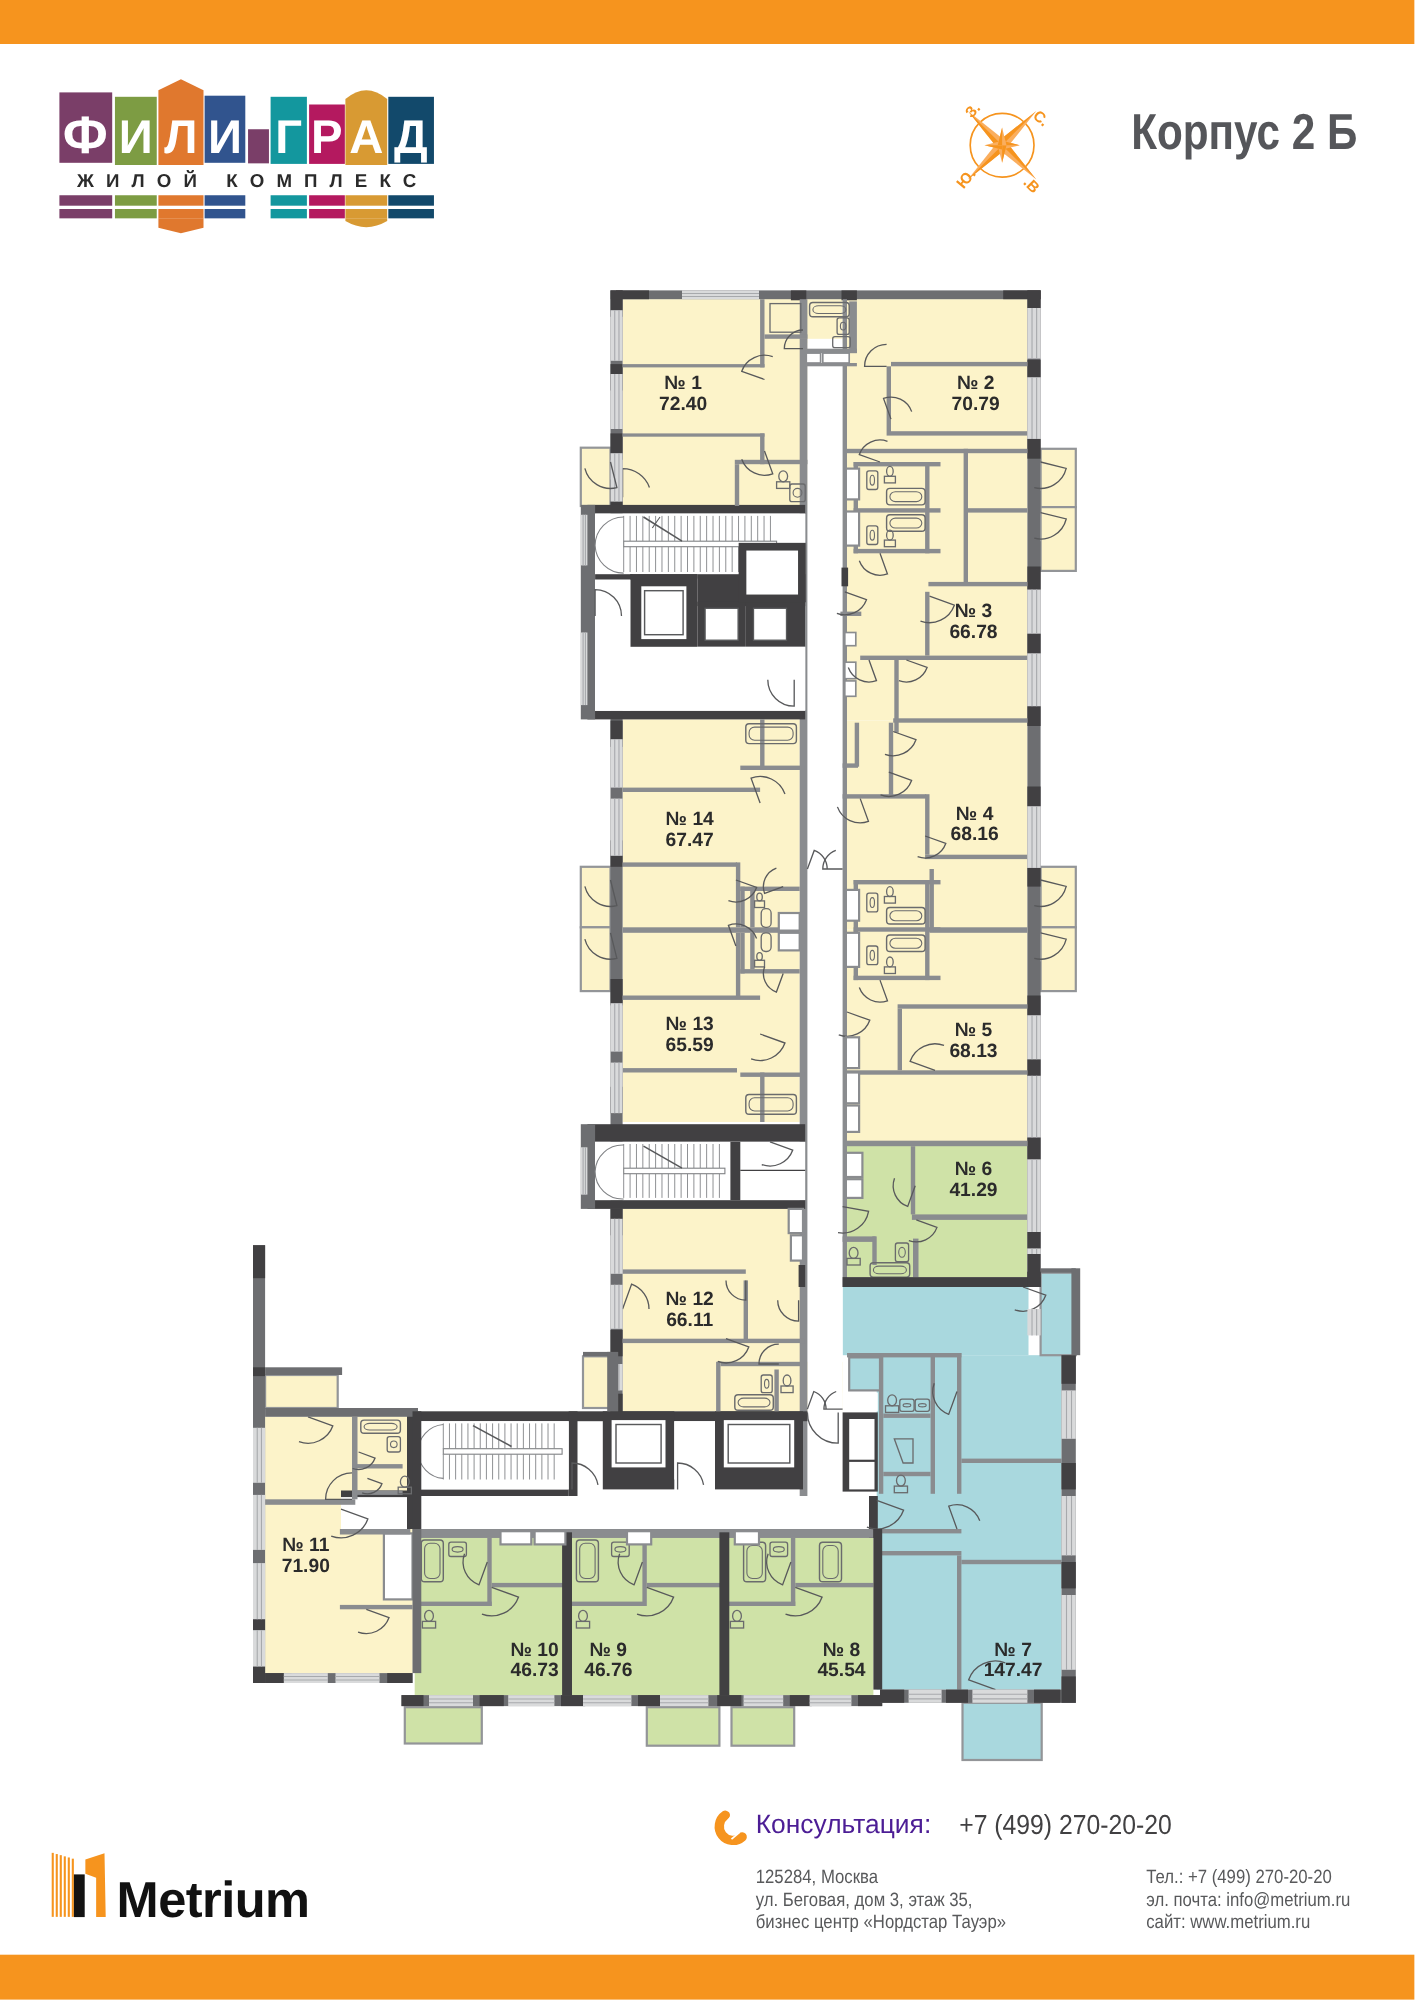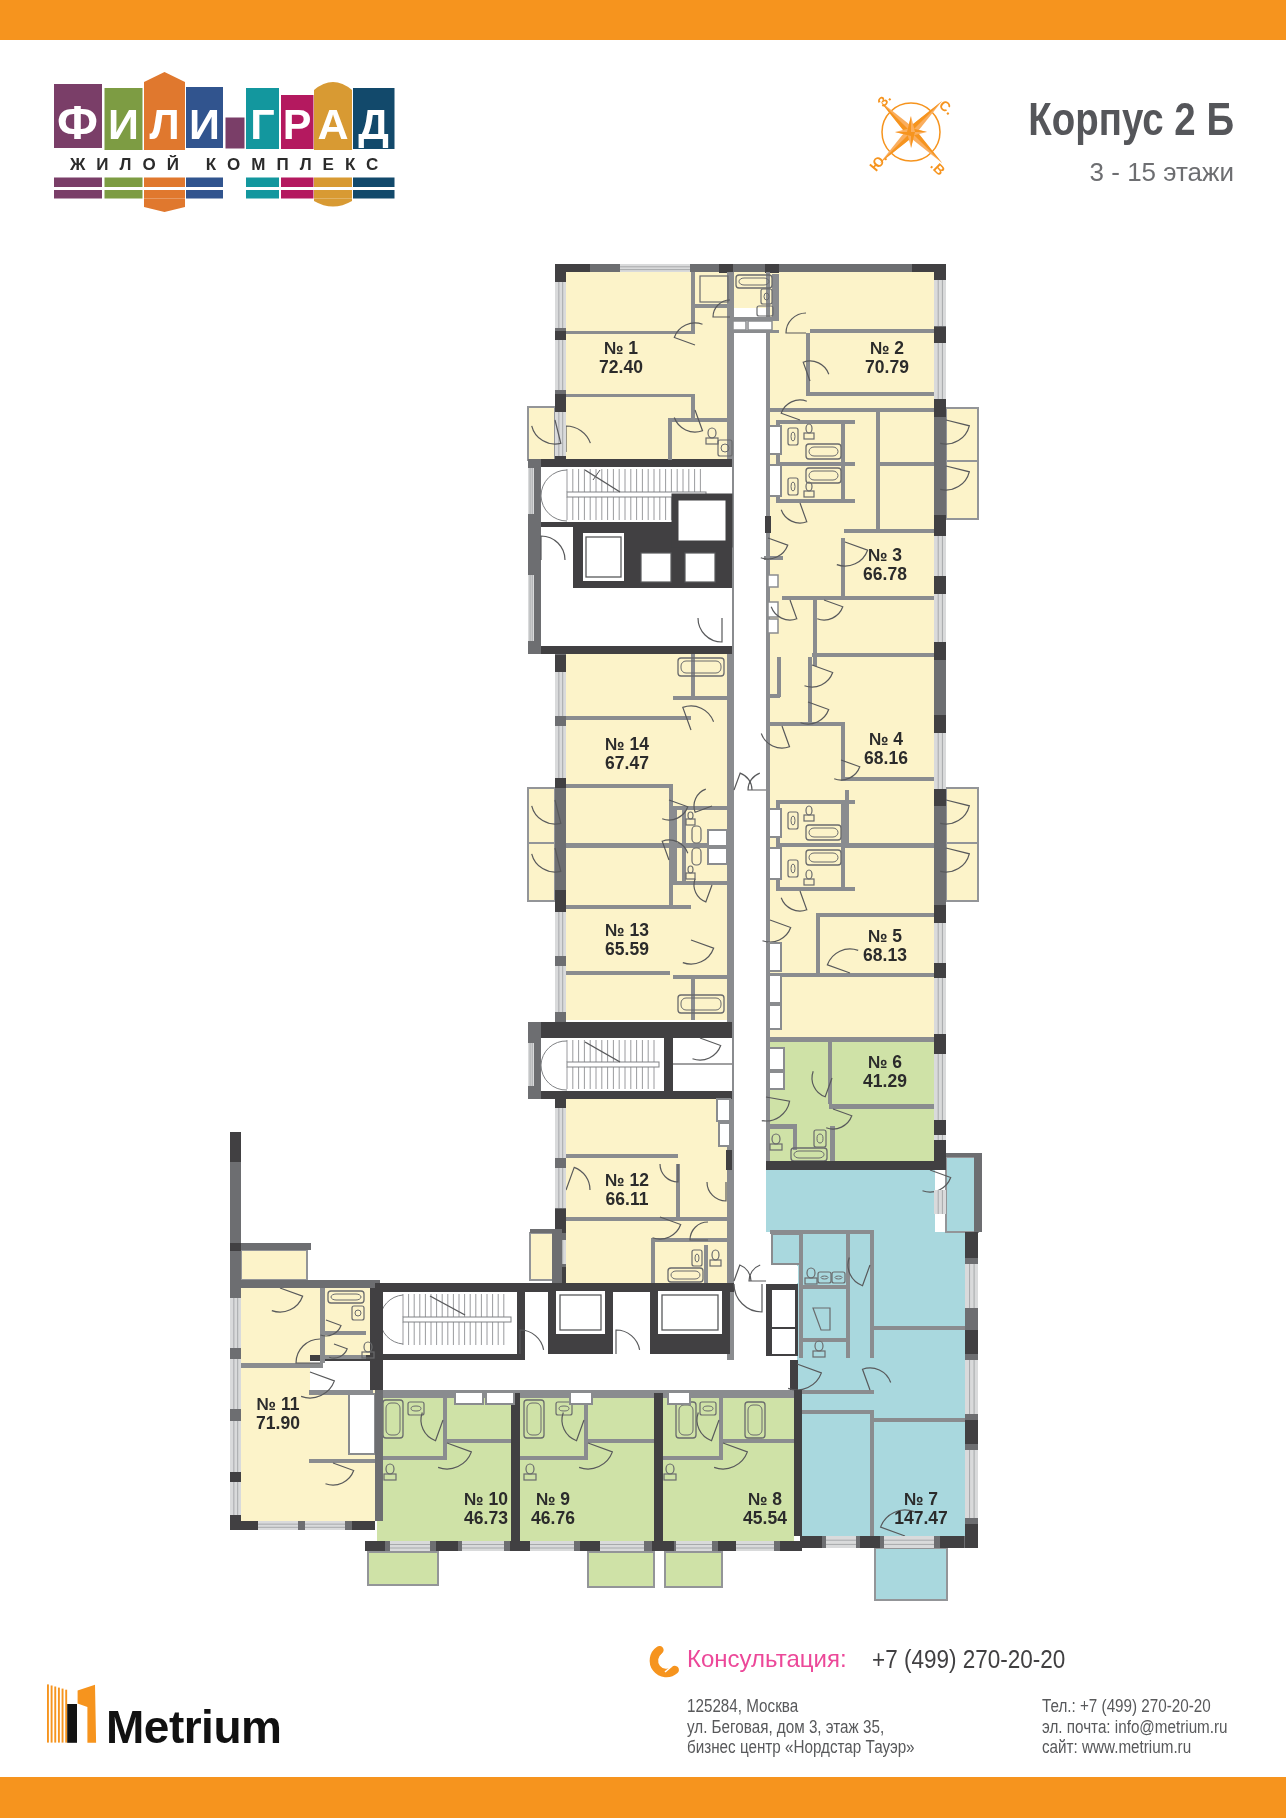--- a/index.html
+++ b/index.html
@@ -8,23 +8,22 @@
 </style></head>
 <body>
 <div class="page">
 
 <div class="abs" style="left:0;top:0;width:1286px;height:40px;background:#F6941E"></div>
 
 <div class="abs" style="left:0;top:1777px;width:1286px;height:41px;background:#F6941E"></div>
 
 <div class="abs" style="right:52px;top:92px;width:420px;text-align:right;color:#55565A;font-size:46px;font-weight:bold;transform:scaleX(0.835);transform-origin:100% 50%">Корпус 2 Б</div>
 
-<div class="abs" style="right:52px;top:157px;width:420px;text-align:right;color:#6D6E71;font-size:26px;transform:scaleX(1.0);transform-origin:100% 50%">3 - 15 этажи</div>
-
-<div class="abs" style="left:687px;top:1645px;color:#ec4899;font-size:24px;transform:scaleX(1.0);transform-origin:0 50%">Консультация:</div>
+
+<div class="abs" style="left:687px;top:1645px;color:#4c1d95;font-size:24px;transform:scaleX(1.0);transform-origin:0 50%">Консультация:</div>
 
 <div class="abs" style="left:872px;top:1645px;color:#414042;font-size:25px;transform:scaleX(0.9);transform-origin:0 50%">+7 (499) 270-20-20</div>
 
 <div class="abs" style="left:687px;top:1696px;color:#58595B;font-size:17.5px;line-height:20.7px;transform:scaleX(0.87);transform-origin:0 0">125284, Москва<br>ул. Беговая, дом 3, этаж 35,<br>бизнес центр «Нордстар Тауэр»</div>
 
 <div class="abs" style="left:1042px;top:1696px;color:#58595B;font-size:17.5px;line-height:20.7px;transform:scaleX(0.87);transform-origin:0 0">Тел.: +7 (499) 270-20-20<br>эл. почта: info@metrium.ru<br>сайт: www.metrium.ru</div>
 <svg class="abs" style="left:0;top:0" width="1286" height="1818" viewBox="0 0 1286 1818" font-family="Liberation Sans, sans-serif">
 
 <g>
         <path d="M144,82 L164.5,72 L185,82 L185,150 L144,150 Z" fill="#E0782E"></path>

